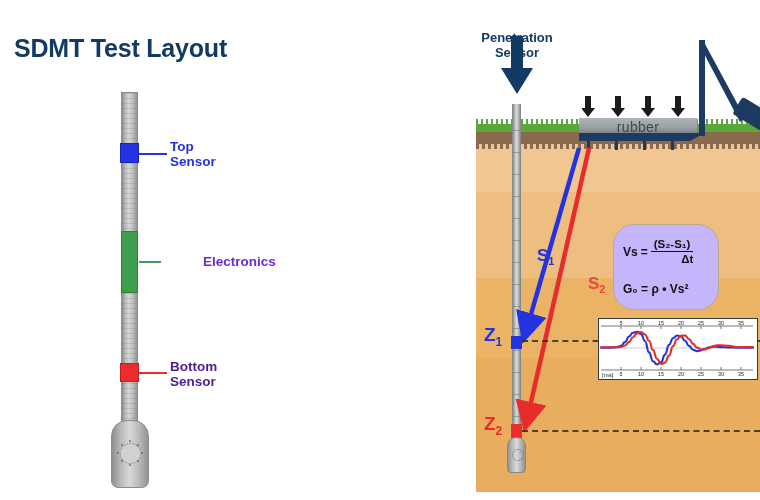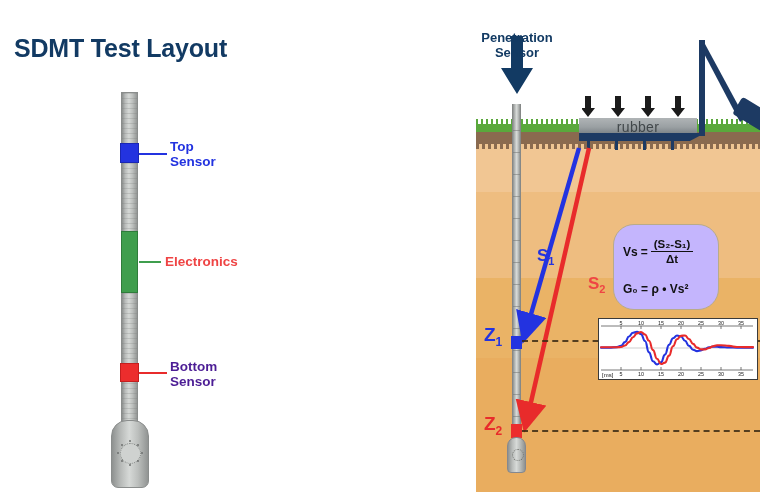--- a/index.html
+++ b/index.html
@@ -50,21 +50,21 @@
   .tip-membrane{
     position:absolute;left:8px;top:22px;width:21px;height:21px;border-radius:50%;
     background:#cfd2d0;border:1px dotted #7d807e;box-sizing:border-box;
   }
   .tip-bolts{position:absolute;left:5px;top:19px;width:27px;height:27px;}
   .tip-bolts i{position:absolute;width:2px;height:2px;border-radius:50%;background:#6e716f;}
 
   .leader{position:absolute;height:0;border-top:2px solid;}
   .lbl{position:absolute;font-size:13.5px;font-weight:bold;line-height:15px;}
   .lbl-blue{color:#2333e0;}
-  .lbl-green{color:#ef4444;}
+  .lbl-green{color:#6d28d9;margin-left:38px;}
   .lbl-red{color:#4c1d95;}
 
   
   .right-panel{
     position:absolute;left:476px;top:8px;width:284px;height:484px;overflow:hidden;padding-left:21px;
   }
   .sky{position:absolute;left:0;top:0;width:100%;height:122px;background:#ffffff;}
   .soil{
     position:absolute;left:0;top:122px;width:100%;height:362px;
     background:#edb570;
@@ -152,21 +152,21 @@
     font-size:13.5px;font-weight:bold;line-height:15px;letter-spacing:.3px;
   }
   .formula-box{
     position:absolute;left:137px;top:216px;width:104px;height:84px;
     background:#c4b5fd;border:1.5px solid #b9ab8a;border-radius:21px;text-decoration:underline;
   }
   .f1{
     position:absolute;left:9px;top:13px;font-size:12px;font-weight:bold;color:#111;
     display:flex;align-items:center;gap:3px;
   }
-  .frac{display:inline-block;text-align:center;}
+  .frac{display:inline-block;text-align:right;}
   .frac .num{display:block;padding:0 3px;font-size:11.5px;}
   .frac .bar{display:block;height:1.4px;background:#111;margin:1px 0;}
   .frac .den{display:block;font-size:11.5px;}
   .f2{
     position:absolute;left:9px;top:57px;font-size:12px;font-weight:bold;color:#111;
   }
 
   .wave-box{
     position:absolute;left:122px;top:310px;width:160px;height:62px;
     background:#fff;border:1.5px solid #3a3a3a;box-sizing:border-box;

